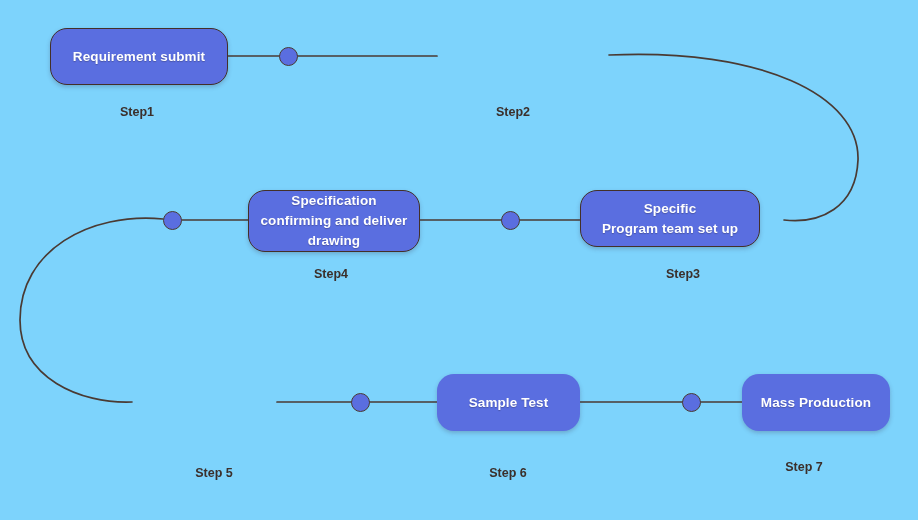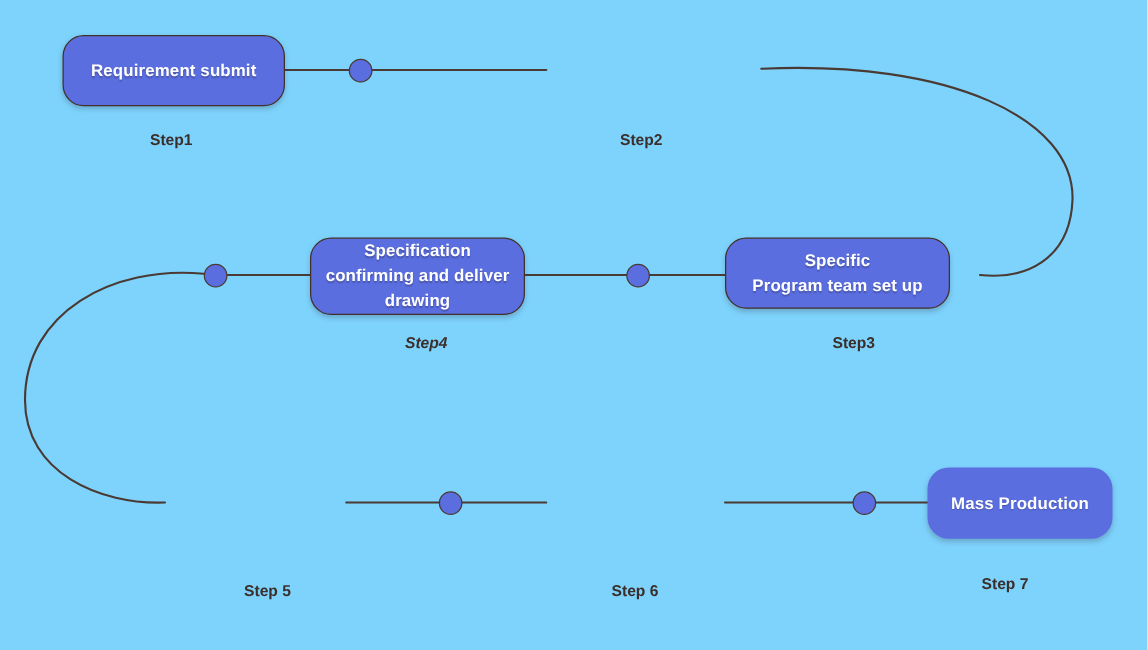--- a/index.html
+++ b/index.html
@@ -96,25 +96,28 @@
   </div>
   <div class="node bordered" style="left: 248px; top: 190px; width: 172px; height: 62px;">
     <span class="node-label">Specification
 confirming and deliver
 drawing</span>
   </div>
   <div class="node bordered" style="left: 580px; top: 190px; width: 180px; height: 57px;">
     <span class="node-label">Specific
 Program team set up</span>
   </div>
+  <div class="node" style="left: 437px; top: 374px; width: 143px; height: 57px;">
+    <span class="node-label">Sample Test</span>
+  </div>
   <div class="node" style="left: 742px; top: 374px; width: 148px; height: 57px; justify-content: center;">
     <span class="node-label">Mass Production</span>
   </div>
 
   <div class="steplabel" style="left: 137px; top: 105px; transform: translateX(-50%);">Step1</div>
   <div class="steplabel" style="left: 513px; top: 105px; transform: translateX(-50%);">Step2</div>
-  <div class="steplabel" style="left: 341px; top: 267px; transform: translateX(-50%); font-style: italic;">Step4</div>
+  <div class="steplabel" style="left: 331px; top: 267px; transform: translateX(-50%);">Step4</div>
   <div class="steplabel" style="left: 683px; top: 267px; transform: translateX(-50%);">Step3</div>
   <div class="steplabel" style="left: 214px; top: 466px; transform: translateX(-50%);">Step 5</div>
   <div class="steplabel" style="left: 508px; top: 466px; transform: translateX(-50%);">Step 6</div>
   <div class="steplabel" style="left: 804px; top: 460px; transform: translateX(-50%);">Step 7</div>
 
 </div>
 
 </body></html>

